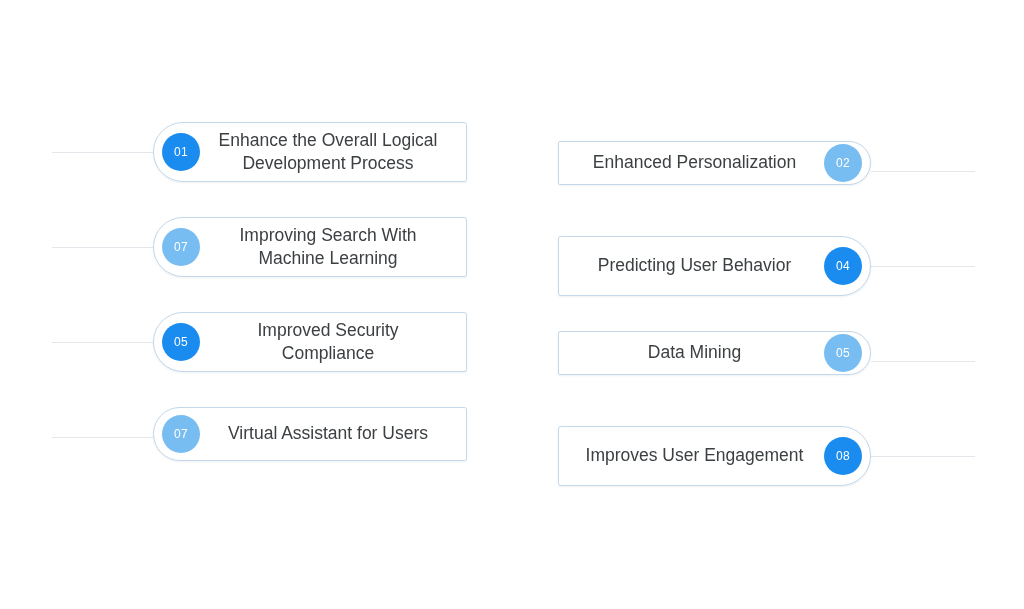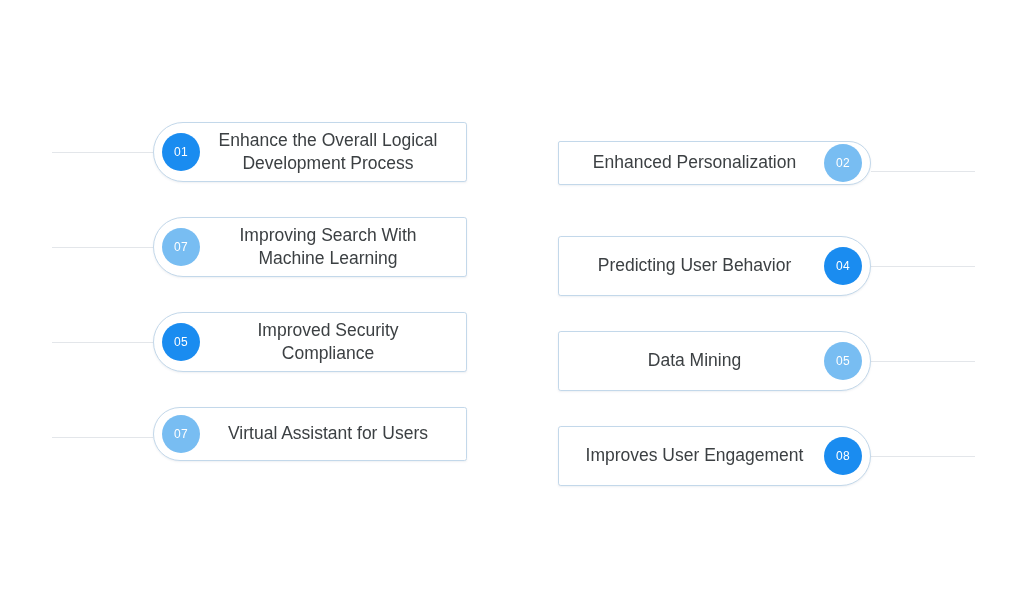--- a/index.html
+++ b/index.html
@@ -126,21 +126,21 @@
       </div>
       <div class="pill right-col" style="left: 558px; top: 236px; width: 313px; height: 60px; border-color: rgb(195, 216, 234);">
         <div class="label" style="color: rgb(60, 64, 67);">Predicting User Behavior</div>
         <div class="badge" style="background: rgb(26, 140, 240); text-align: center;">04</div>
       </div>
       <div class="pill left-col" style="left: 153px; top: 312px; width: 314px; height: 60px; border-color: rgb(195, 216, 234);">
         <div class="badge" style="background: rgb(26, 140, 240);">05</div>
         <div class="label" style="color: rgb(60, 64, 67);">Improved Security
 Compliance</div>
       </div>
-      <div class="pill right-col" style="left: 558px; top: 331px; width: 313px; height: 60px; border-color: rgb(195, 216, 234);">
+      <div class="pill right-col" style="left: 558px; top: 331px; width: 313px; height: 44px; border-color: rgb(195, 216, 234);">
         <div class="label" style="color: rgb(60, 64, 67);">Data Mining</div>
         <div class="badge" style="background: rgb(120, 189, 242);">05</div>
       </div>
       <div class="pill left-col" style="left: 153px; top: 407px; width: 314px; height: 54px; border-color: rgb(195, 216, 234);">
         <div class="badge" style="background: rgb(120, 189, 242);">07</div>
         <div class="label" style="color: rgb(60, 64, 67);">Virtual Assistant for Users</div>
       </div>
       <div class="pill right-col" style="left: 558px; top: 426px; width: 313px; height: 60px; border-color: rgb(195, 216, 234);">
         <div class="label" style="color: rgb(60, 64, 67);">Improves User Engagement</div>
         <div class="badge" style="background: rgb(26, 140, 240);">08</div>

